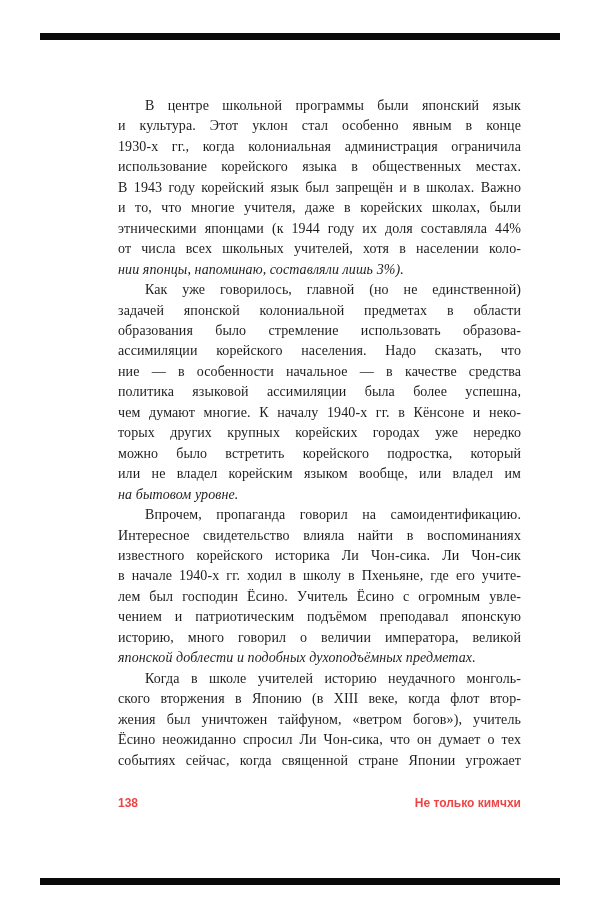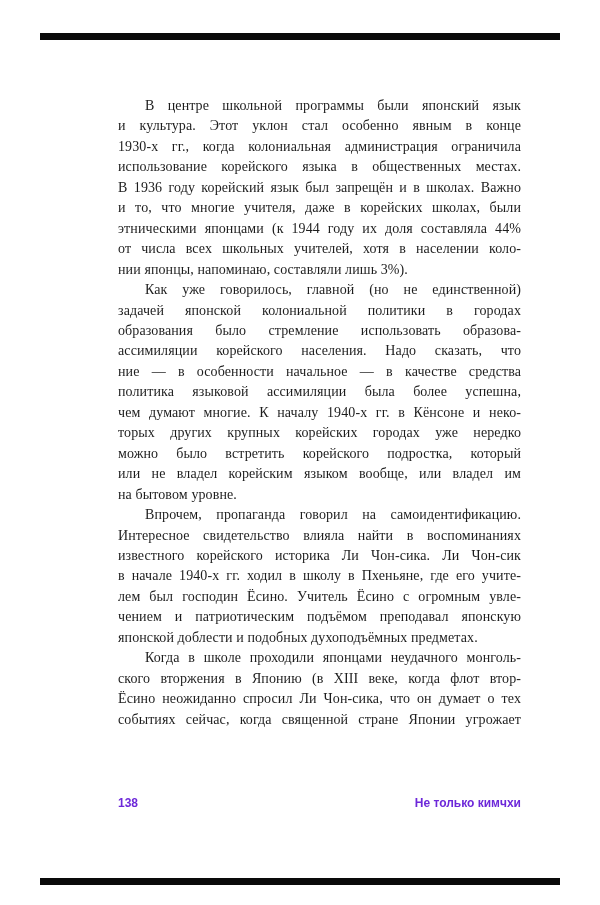--- a/index.html
+++ b/index.html
@@ -35,79 +35,81 @@
     line-height: 20.45px;
     letter-spacing: 0.1px;
   }
   .paragraph { margin: 0; }
   .line {
     text-align: justify;
     text-align-last: justify;
     min-height: 20.45px;
   }
   .line.first { text-indent: 27px; }
-  .line.lastline { text-align-last: left; }
+  .line.lastline { text-align-last: left; font-style: italic; }
 
   .footer {
     position: absolute;
     left: 118px;
     top: 796px;
     width: 403px;
     display: flex;
     justify-content: space-between;
     align-items: baseline;
     font-family: "Liberation Sans", sans-serif;
     font-weight: bold;
     font-size: 12px;
-    color: #6d28d9;
+    color: #ef4444;
   }
 </style>
 </head>
 <body>
 
 <div class="page">
   <div class="rule top"></div>
 
   <div class="text-block" id="text-block">
       <div class="paragraph">
         <div class="line first">В центре школьной программы были японский язык</div>
         <div class="line">и культура. Этот уклон стал особенно явным в конце</div>
         <div class="line">1930-х гг., когда колониальная администрация ограничила</div>
         <div class="line">использование корейского языка в общественных местах.</div>
-        <div class="line">В 1936 году корейский язык был запрещён и в школах. Важно</div>
+        <div class="line">В 1943 году корейский язык был запрещён и в школах. Важно</div>
         <div class="line">и то, что многие учителя, даже в корейских школах, были</div>
         <div class="line">этническими японцами (к 1944 году их доля составляла 44%</div>
         <div class="line">от числа всех школьных учителей, хотя в населении коло-</div>
         <div class="line lastline">нии японцы, напоминаю, составляли лишь 3%).</div>
       </div>
       <div class="paragraph">
         <div class="line first">Как уже говорилось, главной (но не единственной)</div>
-        <div class="line">задачей японской колониальной политики в городах</div>
+        <div class="line">задачей японской колониальной предметах в области</div>
         <div class="line">образования было стремление использовать образова-</div>
         <div class="line">ассимиляции корейского населения. Надо сказать, что</div>
         <div class="line">ние — в особенности начальное — в качестве средства</div>
         <div class="line">политика языковой ассимиляции была более успешна,</div>
         <div class="line">чем думают многие. К началу 1940-х гг. в Кёнсоне и неко-</div>
         <div class="line">торых других крупных корейских городах уже нередко</div>
         <div class="line">можно было встретить корейского подростка, который</div>
         <div class="line">или не владел корейским языком вообще, или владел им</div>
         <div class="line lastline">на бытовом уровне.</div>
       </div>
       <div class="paragraph">
         <div class="line first">Впрочем, пропаганда говорил на самоидентификацию.</div>
         <div class="line">Интересное свидетельство влияла найти в воспоминаниях</div>
         <div class="line">известного корейского историка Ли Чон-сика. Ли Чон-сик</div>
         <div class="line">в начале 1940-х гг. ходил в школу в Пхеньяне, где его учите-</div>
         <div class="line">лем был господин Ёсино. Учитель Ёсино с огромным увле-</div>
         <div class="line">чением и патриотическим подъёмом преподавал японскую</div>
+        <div class="line">историю, много говорил о величии императора, великой</div>
         <div class="line lastline">японской доблести и подобных духоподъёмных предметах.</div>
       </div>
       <div class="paragraph">
-        <div class="line first">Когда в школе проходили японцами неудачного монголь-</div>
+        <div class="line first">Когда в школе учителей историю неудачного монголь-</div>
         <div class="line">ского вторжения в Японию (в XIII веке, когда флот втор-</div>
+        <div class="line">жения был уничтожен тайфуном, «ветром богов»), учитель</div>
         <div class="line">Ёсино неожиданно спросил Ли Чон-сика, что он думает о тех</div>
         <div class="line">событиях сейчас, когда священной стране Японии угрожает</div>
       </div>
     </div>
 
   <div class="footer">
     <span>138</span>
     <span>Не только кимчхи</span>
   </div>
 

